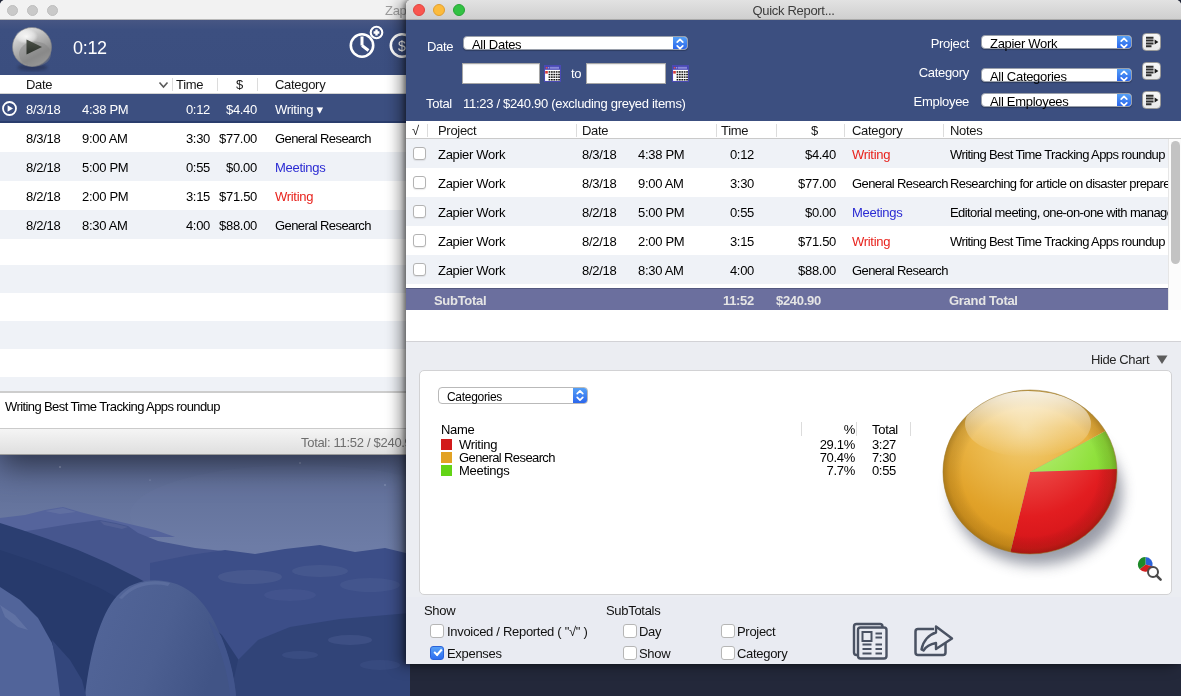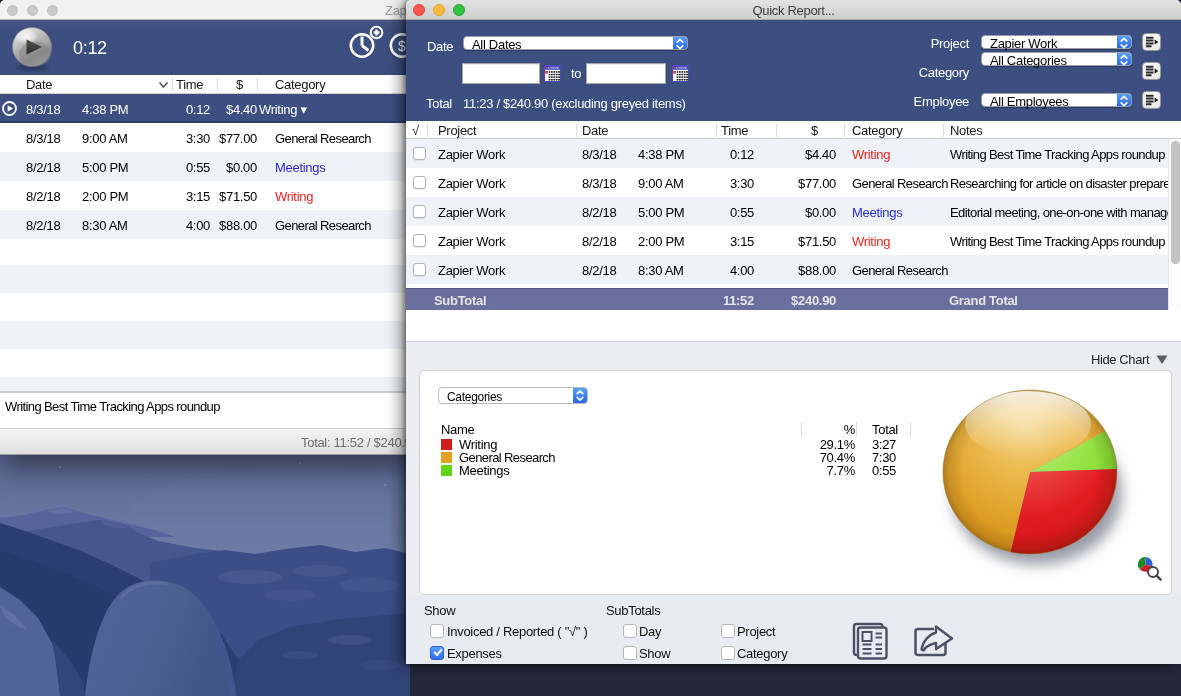--- a/index.html
+++ b/index.html
@@ -171,21 +171,21 @@
   </div>
   <div class="lrow sel" style="top:94px">
     <svg style="position:absolute;left:2px;top:7px" width="15" height="15" viewBox="0 0 15 15">
       <circle cx="7.5" cy="7.5" r="6.5" fill="none" stroke="#fff" stroke-width="1.8"></circle>
       <path d="M5.6 4.2 L11 7.5 L5.6 10.8 Z" fill="#fff"></path>
     </svg>
     <span style="left:26px">8/3/18</span>
       <span style="left:82px">4:38 PM</span>
     <span style="left:172px;width:38px;text-align:right">0:12</span>
       <span style="left:203px;width:54px;text-align:right">$4.40</span>
-    <span style="left:259px">Writing ▾</span>
+    <span style="left:275px">Writing ▾</span>
   </div>
   <div class="lrow" style="top:123px">
     <span style="left:26px">8/3/18</span>
       <span style="left:82px">9:00 AM</span>
     <span style="left:172px;width:38px;text-align:right">3:30</span>
       <span style="left:203px;width:54px;text-align:right">$77.00</span>
     <span class="ls5" style="left:275px">General Research</span>
   </div>
   <div class="lrow tint" style="top:152px">
     <span style="left:26px">8/2/18</span>
@@ -297,21 +297,21 @@
     <span class="wlab ls2" style="left:57px;top:76px">11:23 / $240.90 (excluding greyed items)</span>
     <div class="wlab" style="left:490px;top:16px;width:73px;text-align:right">Project</div>
     <div class="wlab" style="left:490px;top:45px;width:73px;text-align:right">Category</div>
     <div class="wlab" style="left:490px;top:74px;width:73px;text-align:right">Employee</div>
     <div class="popup" style="left:575px;top:15px;width:151px">
         <span class="pt">Zapier Work</span>
       <div class="stepper"><svg width="14" height="14" viewBox="0 0 14 14">
             <path d="M4.2 5.2 L7 2.4 L9.8 5.2 M4.2 8.8 L7 11.6 L9.8 8.8" fill="none" stroke="#fff" stroke-width="1.7" stroke-linecap="round" stroke-linejoin="round"></path>
           </svg></div>
     </div>
-    <div class="popup" style="left:575px;top:32px;width:151px">
+    <div class="popup" style="left:575px;top:48px;width:151px">
         <span class="pt">All Categories</span>
       <div class="stepper"><svg width="14" height="14" viewBox="0 0 14 14">
             <path d="M4.2 5.2 L7 2.4 L9.8 5.2 M4.2 8.8 L7 11.6 L9.8 8.8" fill="none" stroke="#fff" stroke-width="1.7" stroke-linecap="round" stroke-linejoin="round"></path>
           </svg></div>
     </div>
     <div class="popup" style="left:575px;top:73px;width:151px">
         <span class="pt">All Employees</span>
       <div class="stepper"><svg width="14" height="14" viewBox="0 0 14 14">
             <path d="M4.2 5.2 L7 2.4 L9.8 5.2 M4.2 8.8 L7 11.6 L9.8 8.8" fill="none" stroke="#fff" stroke-width="1.7" stroke-linecap="round" stroke-linejoin="round"></path>
           </svg></div>
@@ -389,21 +389,21 @@
     <span style="left:32px">Zapier Work</span>
       <span style="left:176px">8/2/18</span>
       <span style="left:232px">8:30 AM</span>
     <span style="left:300px;width:48px;text-align:right">4:00</span>
     <span style="left:370px;width:60px;text-align:right">$88.00</span>
     <span class="ls5" style="left:446px">General Research</span>
   </div>
   <div id="subtotal" class="abs">
     <span style="left:28px">SubTotal</span>
     <span style="left:300px;width:48px;text-align:right">11:52</span>
-    <span style="left:370px;width:60px;text-align:right">$240.90</span>
+    <span style="left:370px;width:60px;">$240.90</span>
     <span style="left:543px">Grand Total</span>
   </div>
   <div id="scrollc" class="abs">
       <div id="thumb"></div>
     </div>
   <div id="chartsec" class="abs">
     <div id="panel" class="abs">
       <div class="popup" style="left:18px;top:16px;width:150px;height:17px;border-color:#b9b9b9;box-shadow:none">
           <span class="pt" style="font-size:12px;top:2px">Categories</span>
         <div class="stepper"><svg width="14" height="15" viewBox="0 0 14 15">

